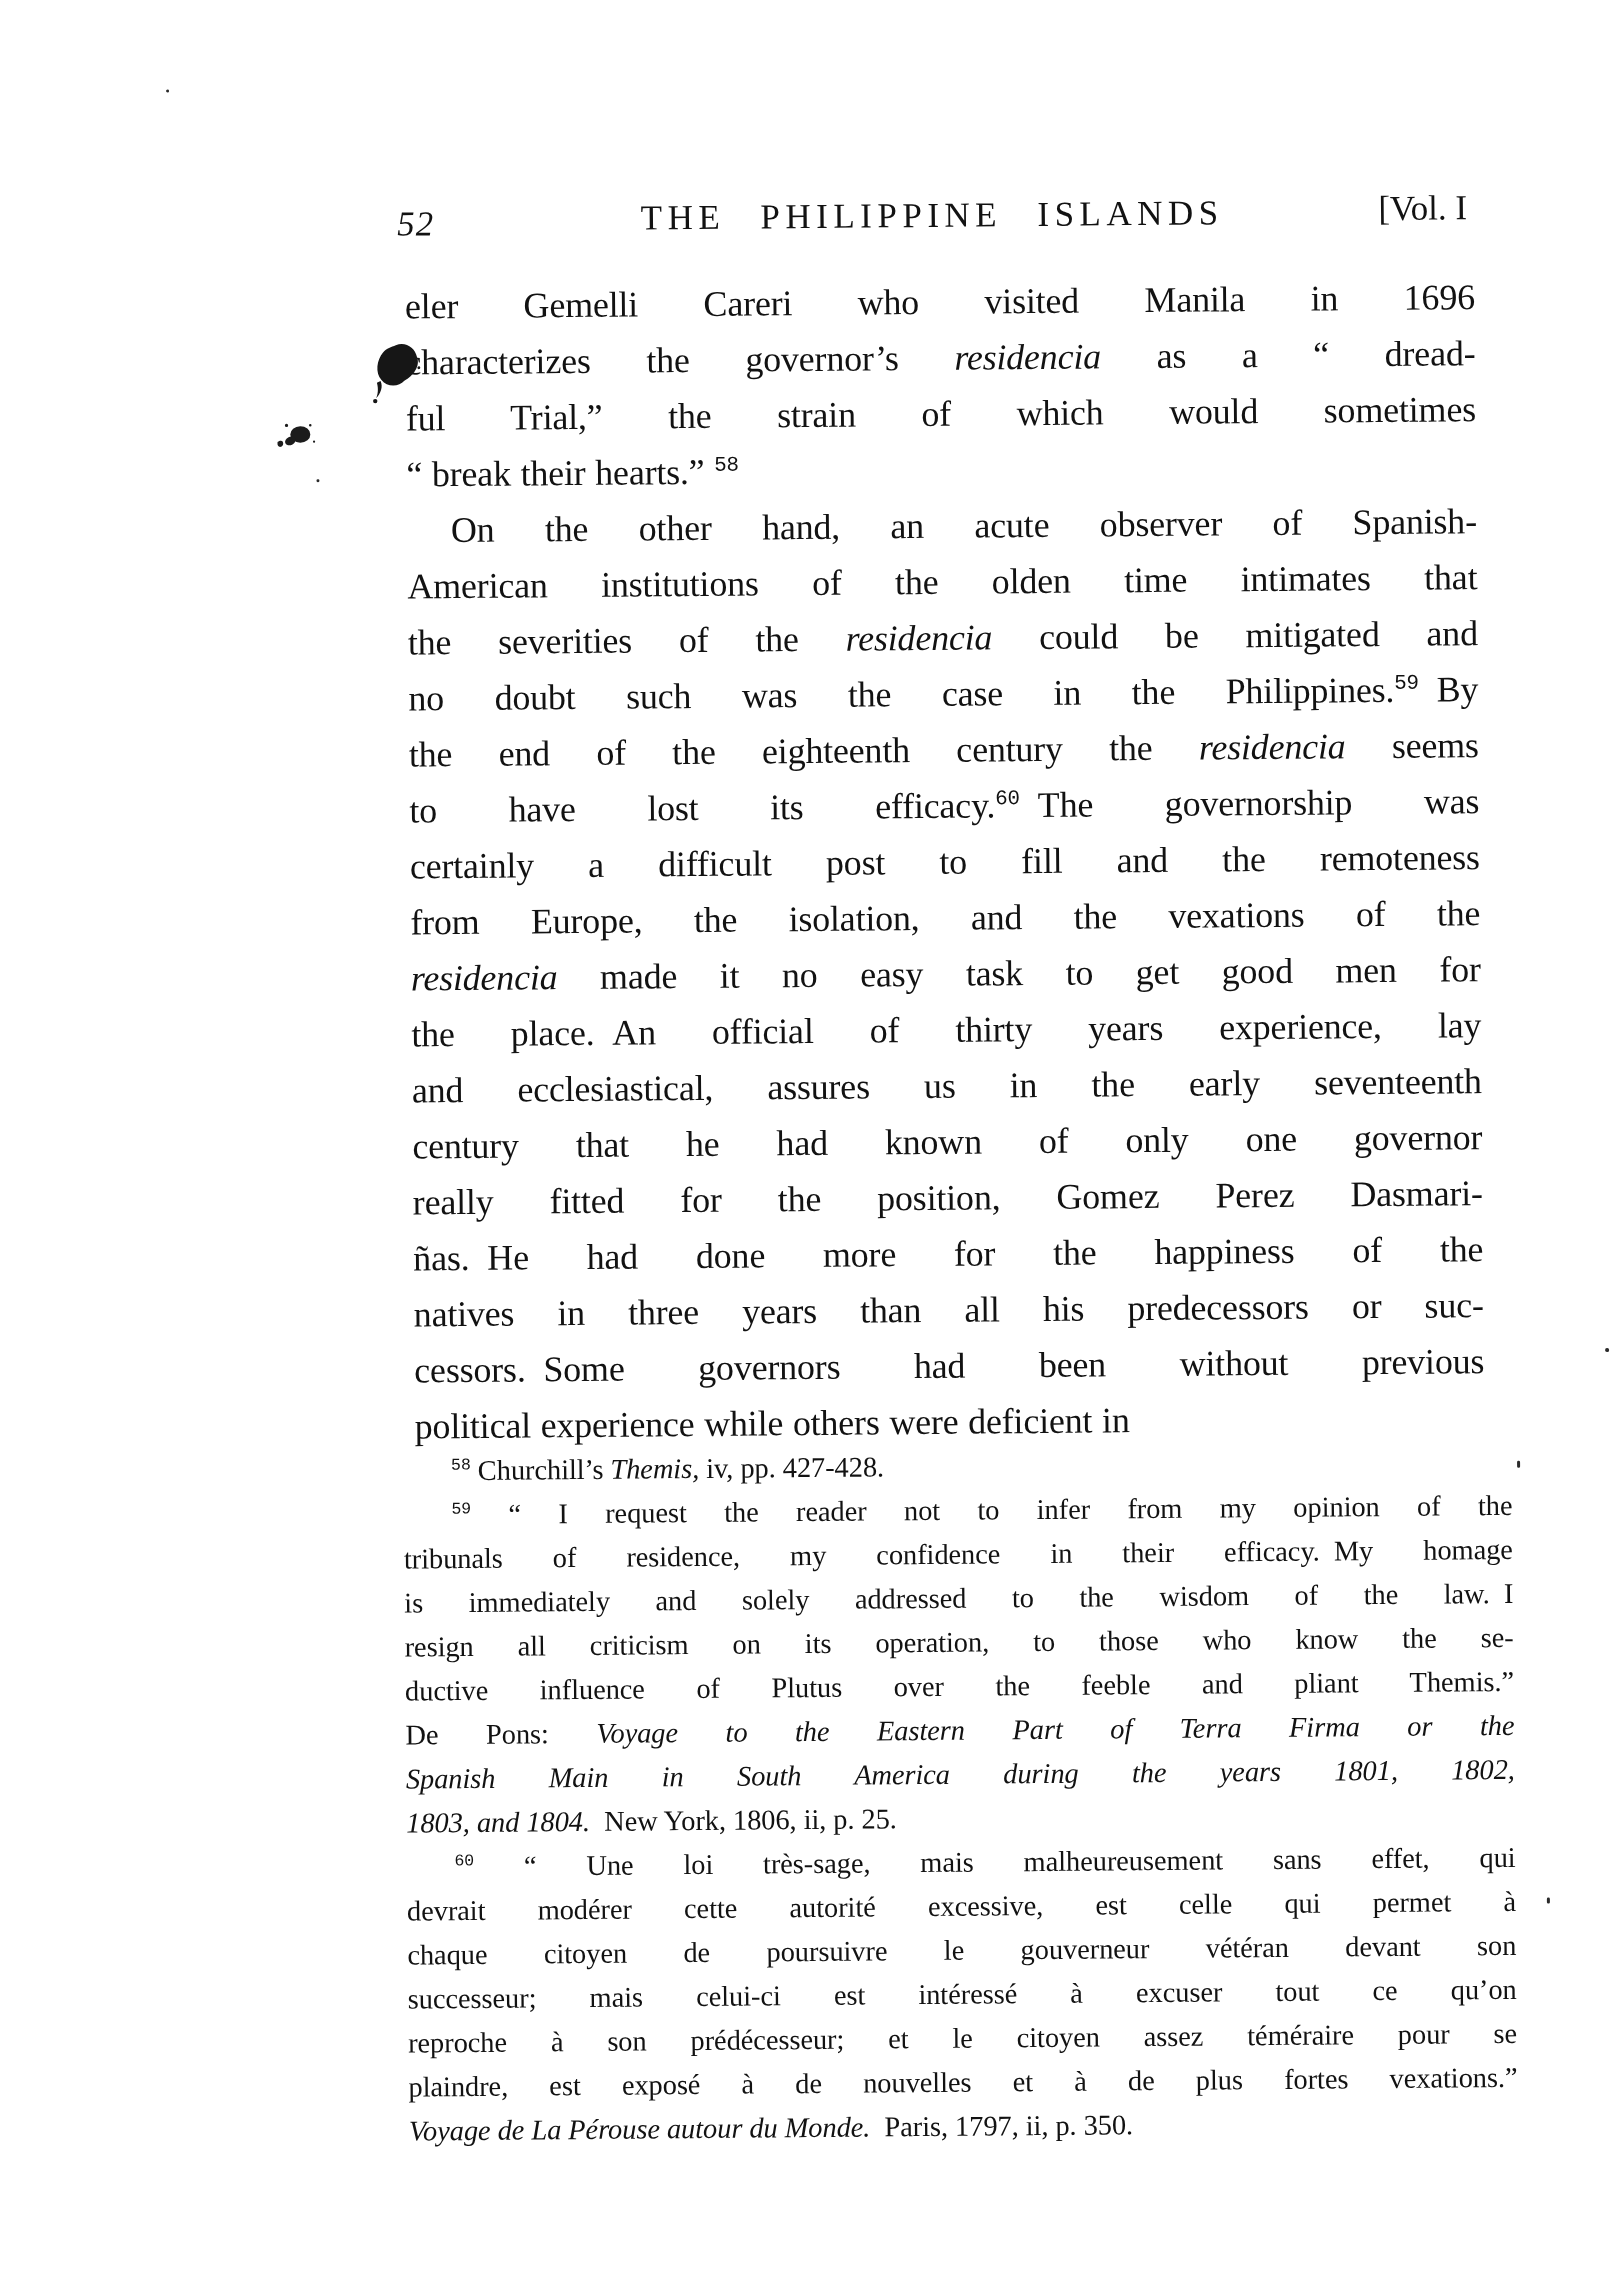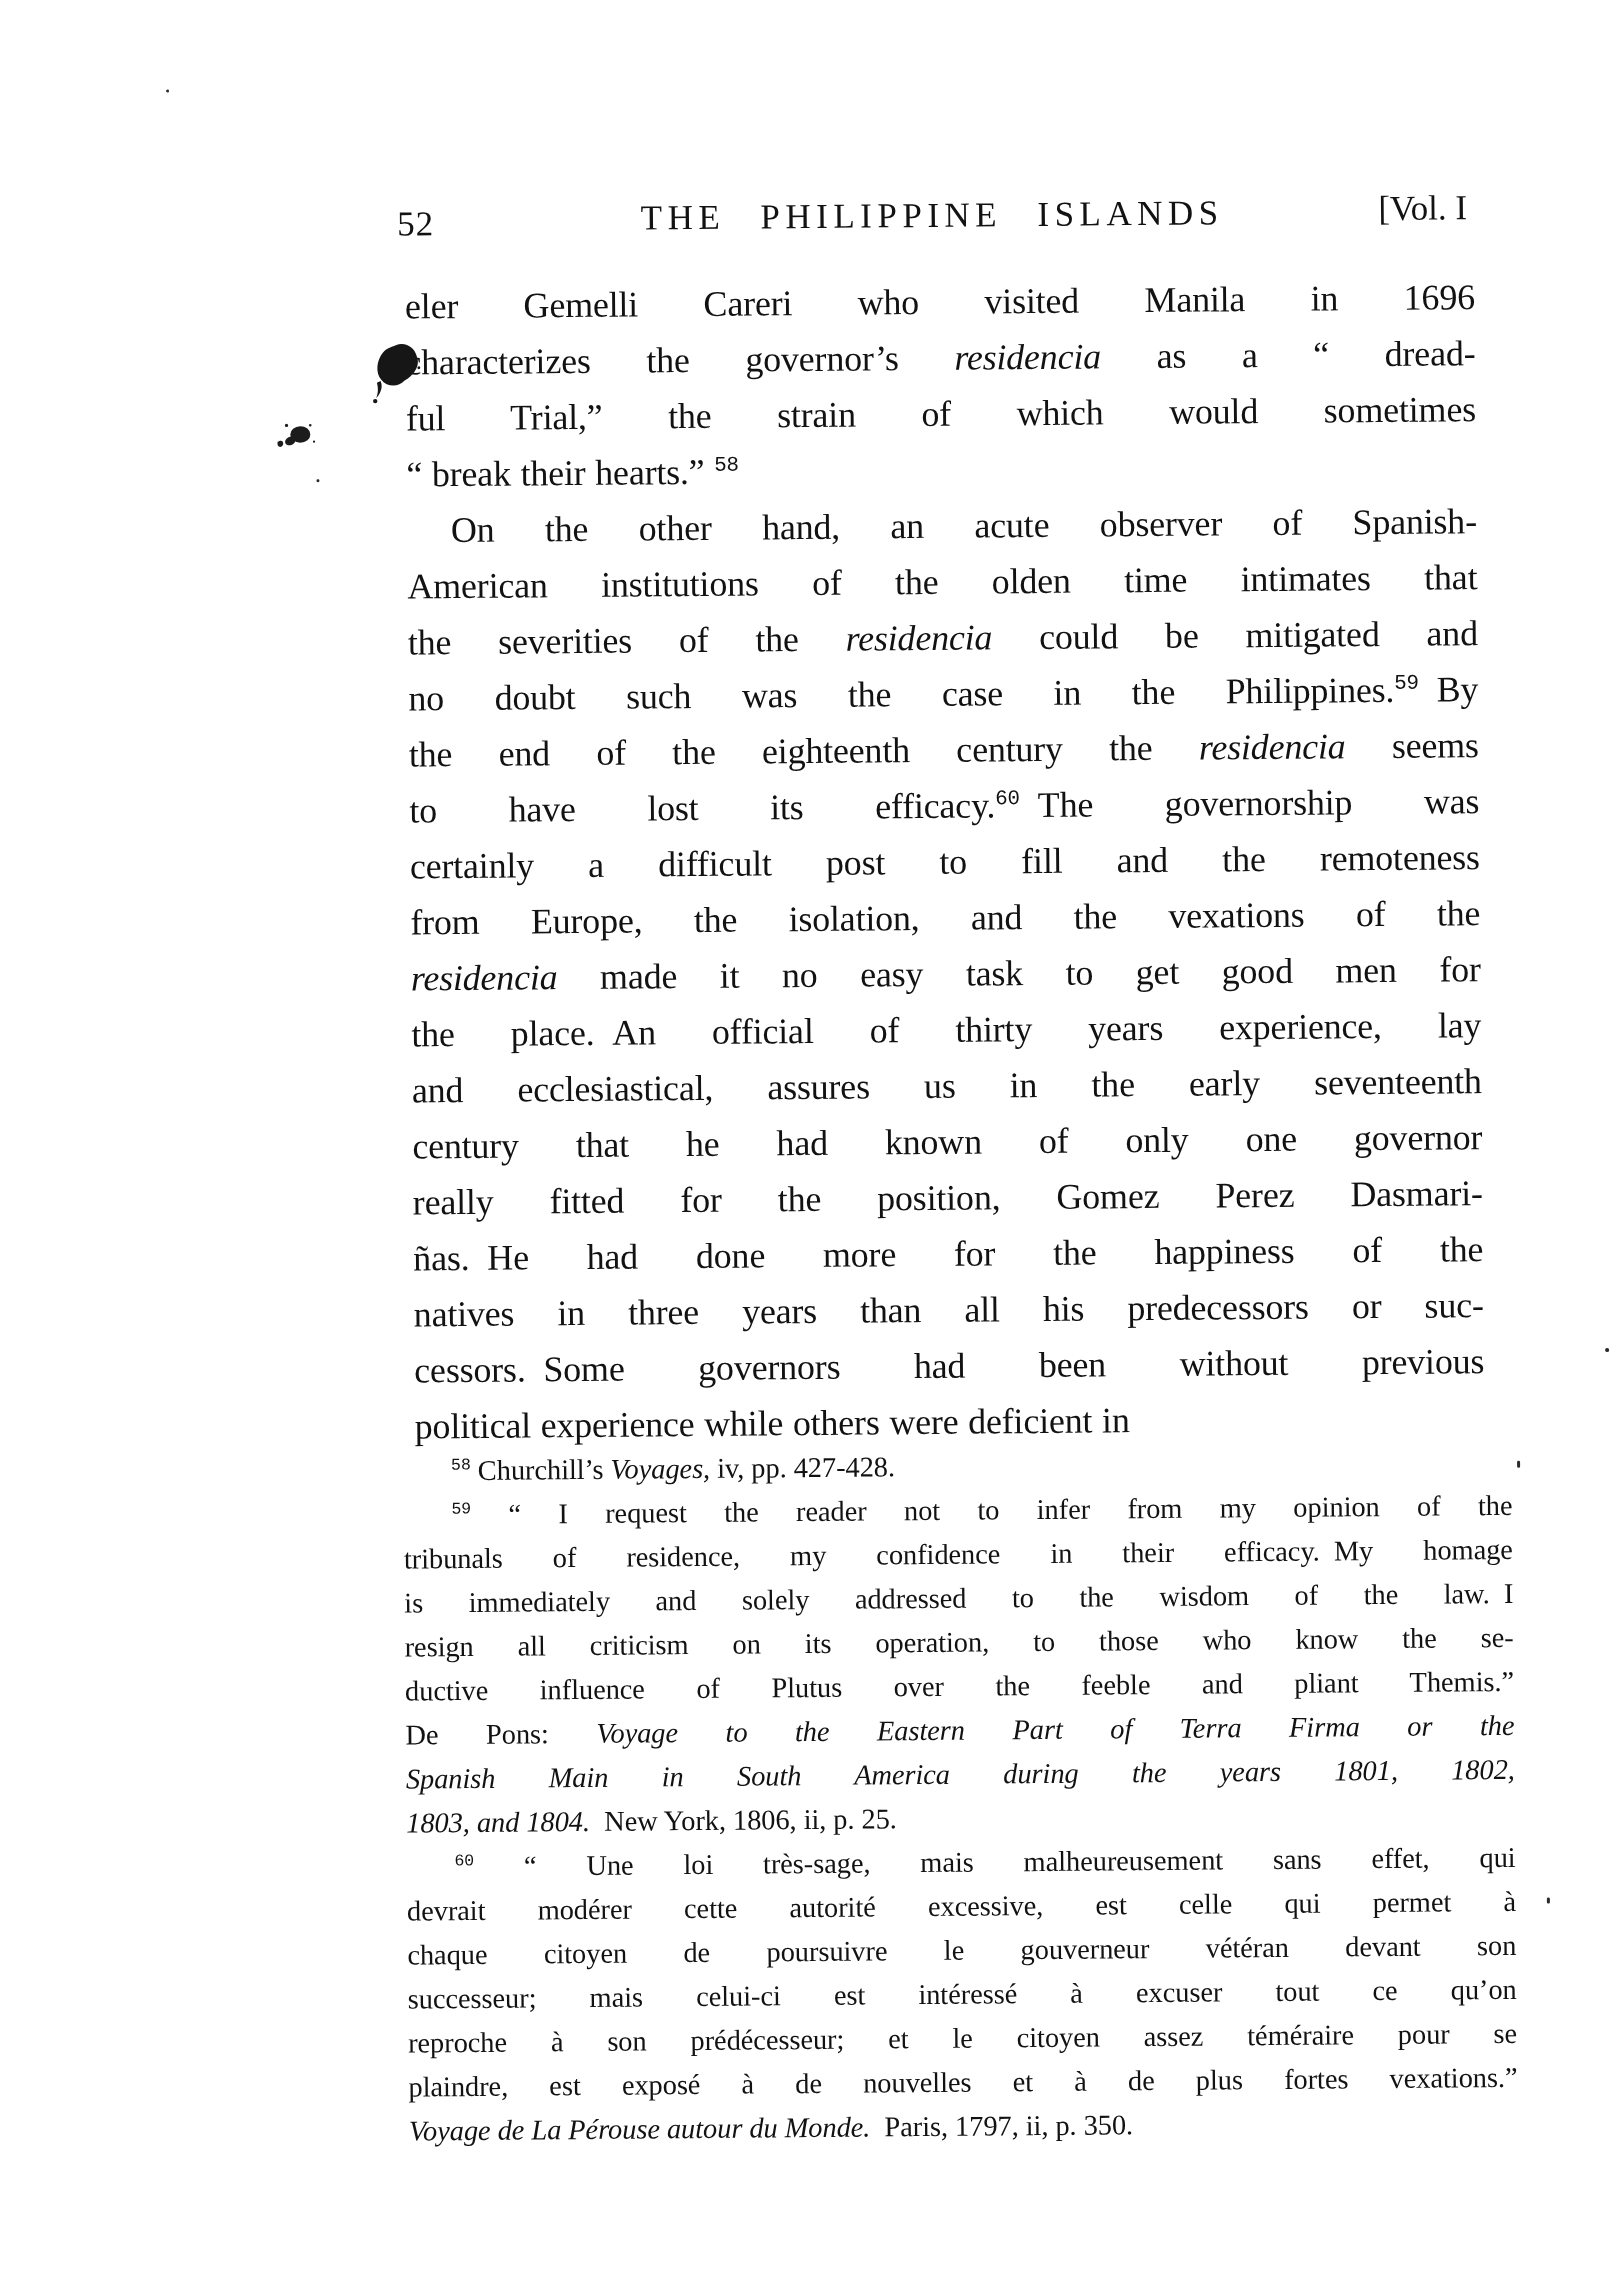--- a/index.html
+++ b/index.html
@@ -30,20 +30,21 @@
     top: 197px;
     width: 1070px;
     height: 51px;
     font-size: 35px;
   }
   .running-head .pagenum {
     position: absolute;
     left: 0;
     top: 3.7px;
     letter-spacing: 0.9px;
+    font-style: italic;
   }
   .running-head .title {
     position: absolute;
     left: 50%;
     top: 0;
     transform: translateX(-50%);
     white-space: nowrap;
     letter-spacing: 5.5px;
     word-spacing: 21px;
   }
@@ -140,21 +141,21 @@
           <div class="tline"><span>really fitted for the position, Gomez Perez Dasmari-</span></div>
           <div class="tline"><span>ñas. He had done more for the happiness of the</span></div>
           <div class="tline"><span>natives in three years than all his predecessors or suc-</span></div>
           <div class="tline"><span>cessors. Some governors had been without previous</span></div>
           <div class="tline last"><span>political experience while others were deficient in</span></div>
         </div>
     </main>
 
     <section class="footnotes">
       <div class="footnote">
-          <div class="tline indent last"><sup>58</sup><span> Churchill’s </span><span class="it">Voyages,</span><span> iv, pp. 427-428.</span></div>
+          <div class="tline indent last"><sup>58</sup><span> Churchill’s </span><span class="it">Themis,</span><span> iv, pp. 427-428.</span></div>
         </div>
       <div class="footnote">
           <div class="tline indent"><sup>59</sup><span> “ I request the reader not to infer from my opinion of the</span></div>
           <div class="tline"><span>tribunals of residence, my confidence in their efficacy. My homage</span></div>
           <div class="tline"><span>is immediately and solely addressed to the wisdom of the law. I</span></div>
           <div class="tline"><span>resign all criticism on its operation, to those who know the se-</span></div>
           <div class="tline"><span>ductive influence of Plutus over the feeble and pliant Themis.”</span></div>
           <div class="tline"><span>De Pons: </span><span class="it">Voyage to the Eastern Part of Terra Firma or the</span></div>
           <div class="tline"><span class="it">Spanish Main in South America during the years 1801, 1802,</span></div>
           <div class="tline last"><span class="it">1803, and 1804.</span><span> New York, 1806, ii, p. 25.</span></div>

